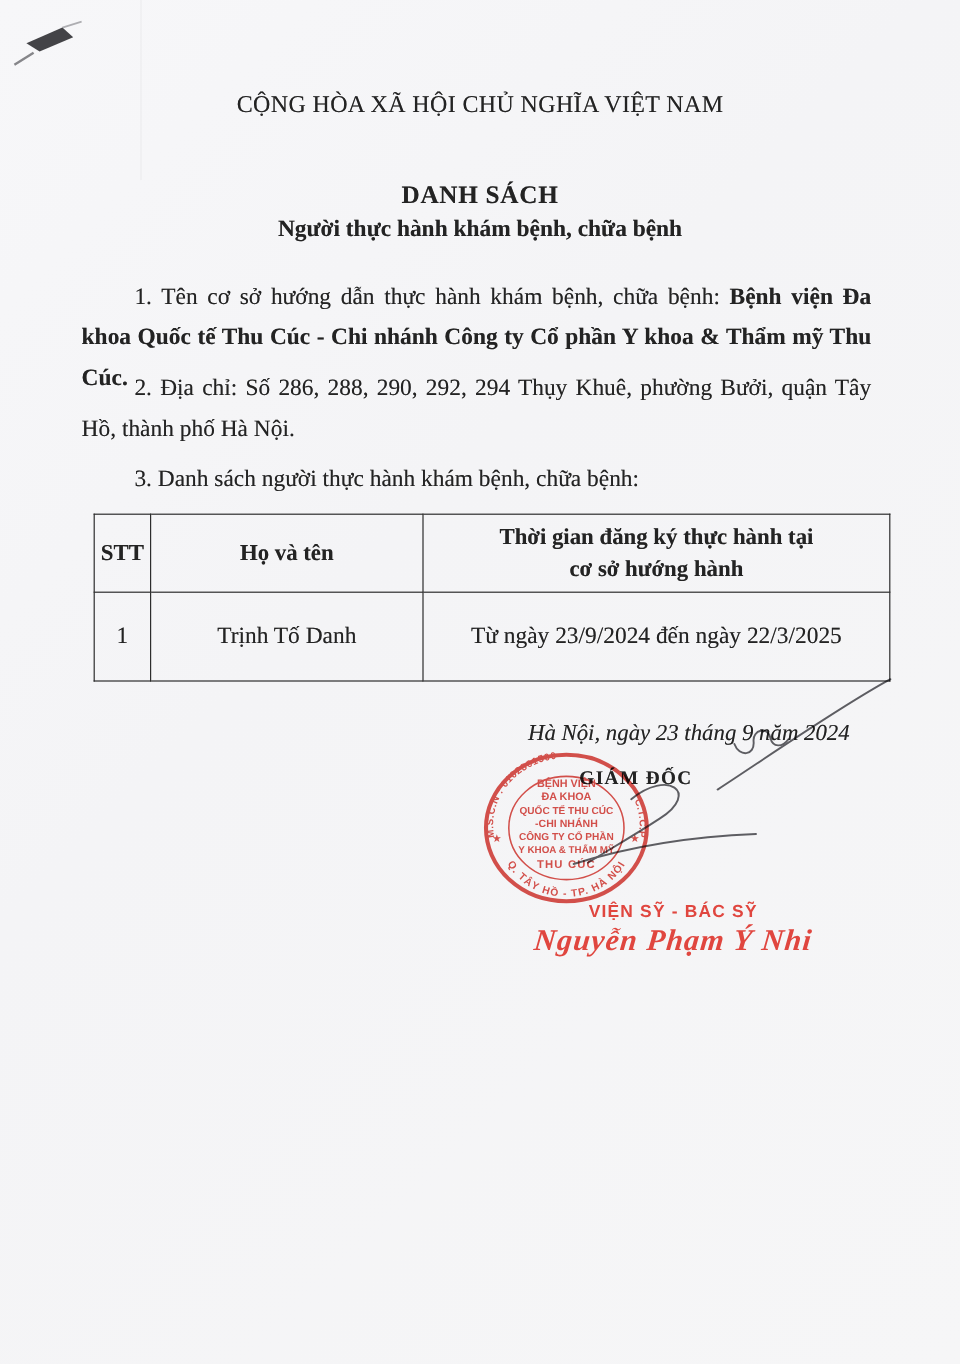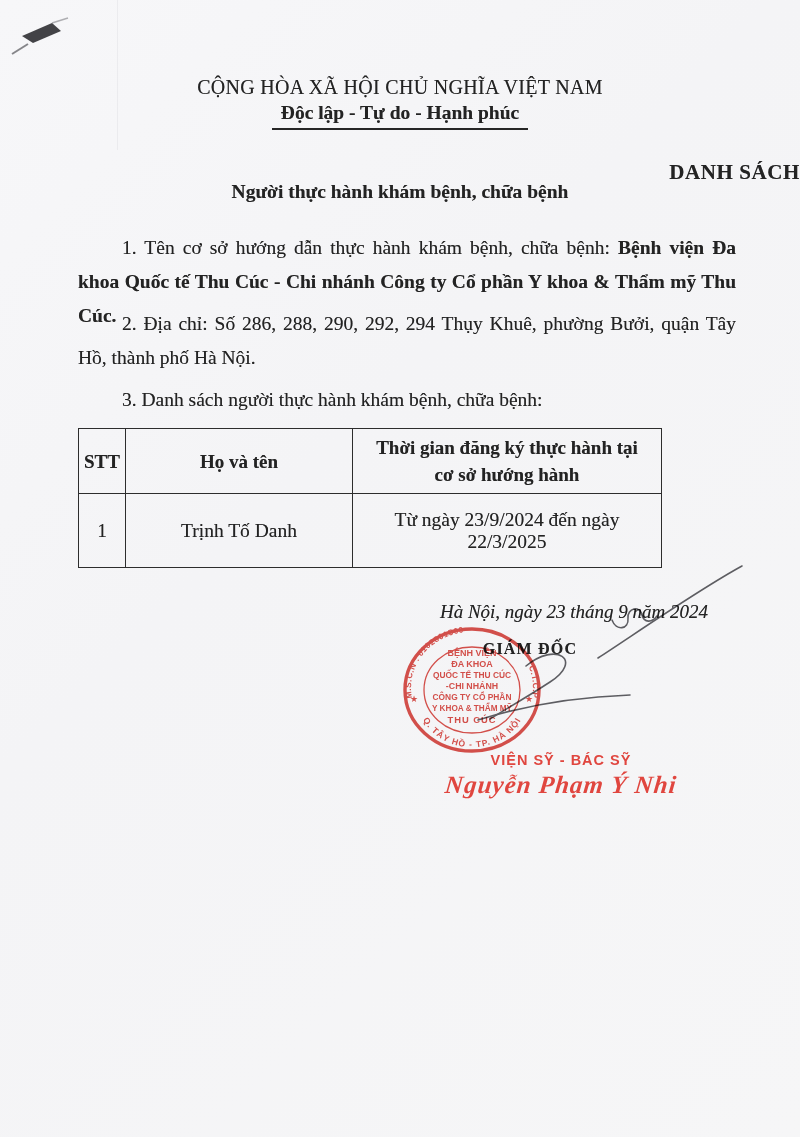--- a/index.html
+++ b/index.html
@@ -15,35 +15,35 @@
   .doc-text{ text-shadow:0 0 .4px rgba(30,30,30,.45); }
   .abs{ position:absolute; }
   .centered{ left:0; width:100%; text-align:center; }
 
   .motto1{ top:76px; font-size:20px; font-weight:normal; letter-spacing:.3px; }
   .motto2{ top:102px; font-size:19.5px; font-weight:bold; }
   .motto2 .underlined{
     display:inline-block; padding:0 9px 4px 9px;
     border-bottom:2px solid #262626;
   }
-  .doc-title{ top:160px; font-size:21px; font-weight:bold; letter-spacing:.6px;text-align:right; }
+  .doc-title{ top:150px; font-size:21px; font-weight:bold; letter-spacing:.6px; }
   .doc-subtitle{ top:181px; font-size:19.5px; font-weight:bold; }
 
   .para{
-    left:78px; width:658px;
+    left:68px; width:658px;
     font-size:19.5px; line-height:34px;
     text-align:justify; text-indent:44px;
   }
   .p1{ top:231px; }
   .p2{ top:307px; }
   .p3{ top:383px; text-align:left; }
   .bold{ font-weight:bold; }
 
   table.list{
-    position:absolute; top:428px; left:78px; width:584px;
+    position:absolute; top:428px; left:78px; width:664px;
     border-collapse:collapse;
     font-size:19.5px;
   }
   table.list th, table.list td{
     border:1.6px solid #2d2d2d;
     text-align:center; vertical-align:middle;
     padding:0;
   }
   table.list th{ font-size:19px; font-weight:bold; height:64px; line-height:27px; }
   table.list td{ height:73px; }
@@ -92,23 +92,20 @@
 
   <div class="abs crease"></div>
 
   <svg class="abs" style="left:8px;top:14px;" width="74" height="58" viewBox="0 0 74 58">
     <path d="M14 22 L44 9 L53 17 L25 29 Z" fill="#2a2a2e" opacity="0.88"></path>
     <path d="M4 40 L20 30" stroke="#3a3a40" stroke-width="2" fill="none" opacity="0.6"></path>
     <path d="M44 9 L60 4" stroke="#55555c" stroke-width="1.4" fill="none" opacity="0.45"></path>
   </svg>
 
   <div class="abs centered motto1 doc-text">CỘNG HÒA XÃ HỘI CHỦ NGHĨA VIỆT NAM</div>
-  <div class="abs centered motto2 doc-text">
-    <span class="underlined">Độc lập - Tự do - Hạnh phúc</span>
-  </div>
 
   <div class="abs centered doc-title doc-text">DANH SÁCH</div>
   <div class="abs centered doc-subtitle doc-text">Người thực hành khám bệnh, chữa bệnh</div>
 
   <div class="abs para p1 doc-text">
     <span>1. Tên cơ sở hướng dẫn thực hành khám bệnh, chữa bệnh: </span><span class="bold">Bệnh viện Đa khoa Quốc tế Thu Cúc - Chi nhánh Công ty Cổ phần Y khoa &amp; Thẩm mỹ Thu Cúc.</span>
   </div>
   <div class="abs para p2 doc-text">2. Địa chỉ: Số 286, 288, 290, 292, 294 Thụy Khuê, phường Bưởi, quận Tây Hồ, thành phố Hà Nội.</div>
   <div class="abs para p3 doc-text">3. Danh sách người thực hành khám bệnh, chữa bệnh:</div>
 

